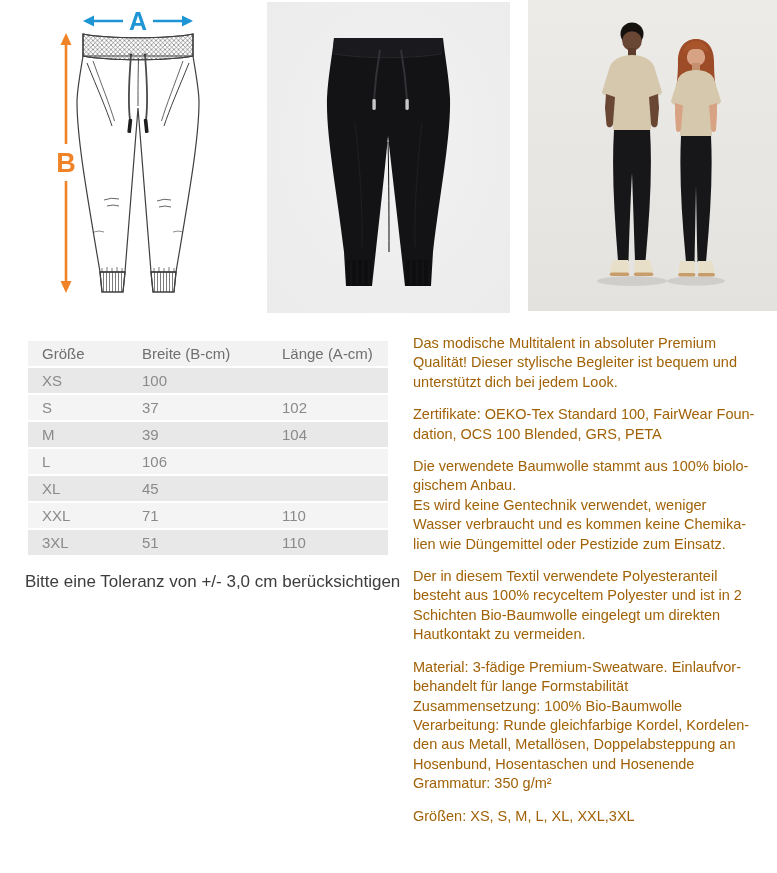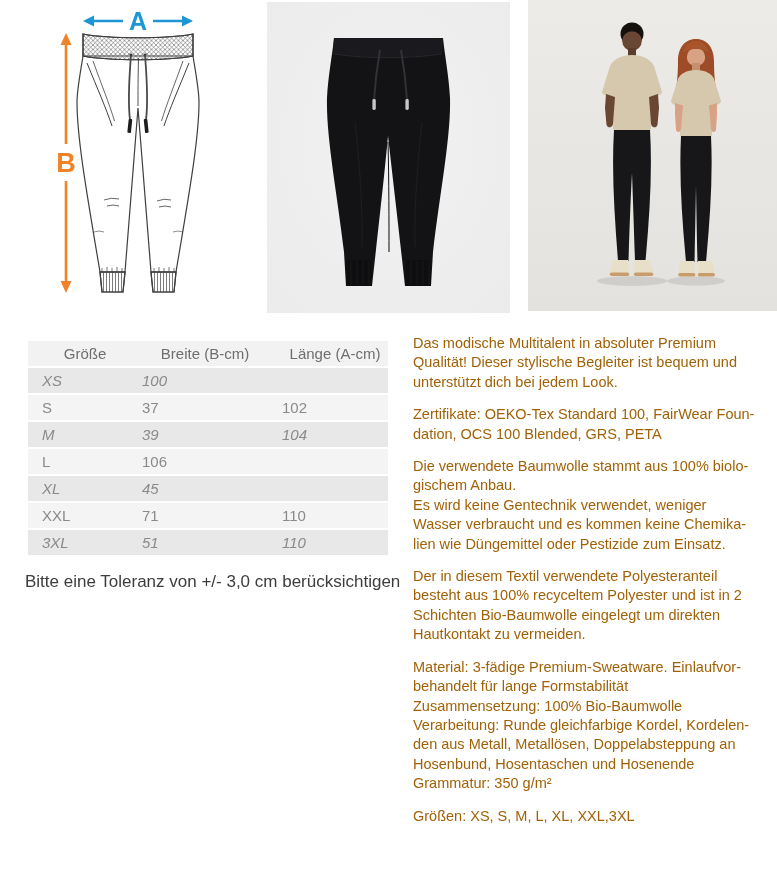--- a/index.html
+++ b/index.html
@@ -12,22 +12,22 @@
   .panel{position:absolute;}
   #diagram-panel{left:30px;top:0;width:212px;height:310px;}
   #product-panel{left:267px;top:2px;width:243px;height:311px;}
   #models-panel{left:528px;top:0;width:249px;height:311px;}
   .panel svg{display:block;width:100%;height:100%;}
 
   
   #size-table{position:absolute;left:28px;top:341px;width:360px;font-size:15px;}
   .trow{display:grid;grid-template-columns:100px 140px 120px;height:25px;line-height:25px;margin-bottom:2px;}
   .trow > div{padding-left:14px;white-space:nowrap;}
-  .trow.thead{background:#f2f2f2;color:#6e6e6e;text-align:center;}
-  .trow.dark{background:#e8e8e8;color:#8a8a8a;font-style:italic;}
+  .trow.thead{background:#f2f2f2;color:#6e6e6e;}
+  .trow.dark{background:#e8e8e8;color:#8a8a8a;}
   .trow.light{background:#f4f4f4;color:#8a8a8a;}
 
   #tolerance-note{position:absolute;left:25px;top:572px;font-size:17px;color:#3d3d3d;}
 
   
   #description{position:absolute;left:413px;top:334px;width:364px;
     font-size:14.5px;line-height:19.4px;color:#a16207;}
   #description p{margin:0 0 13px 0;white-space:pre-line;}
 </style>
 </head>

